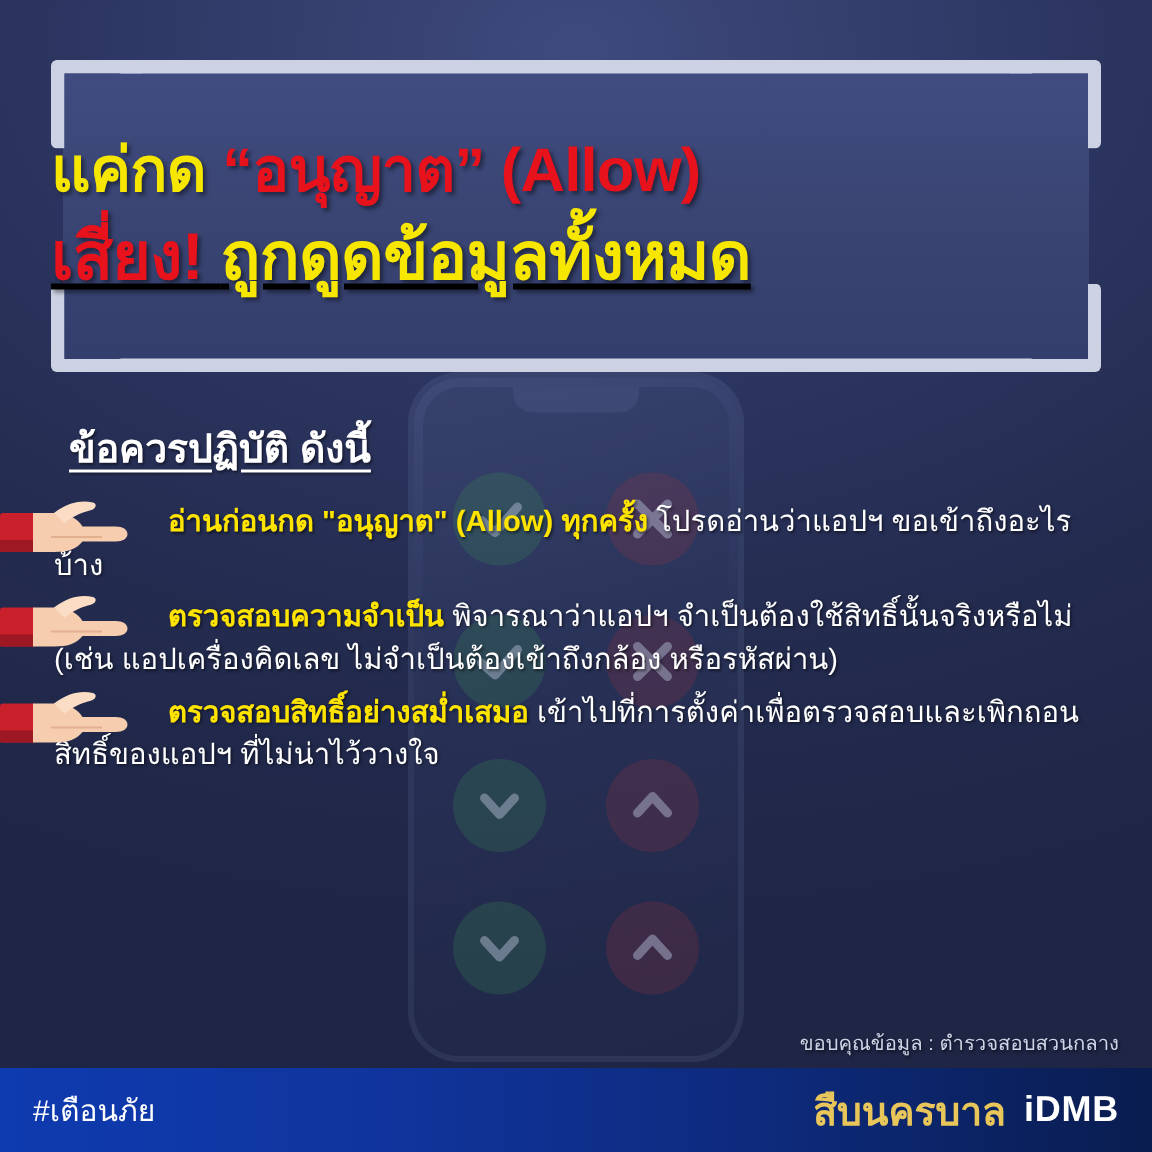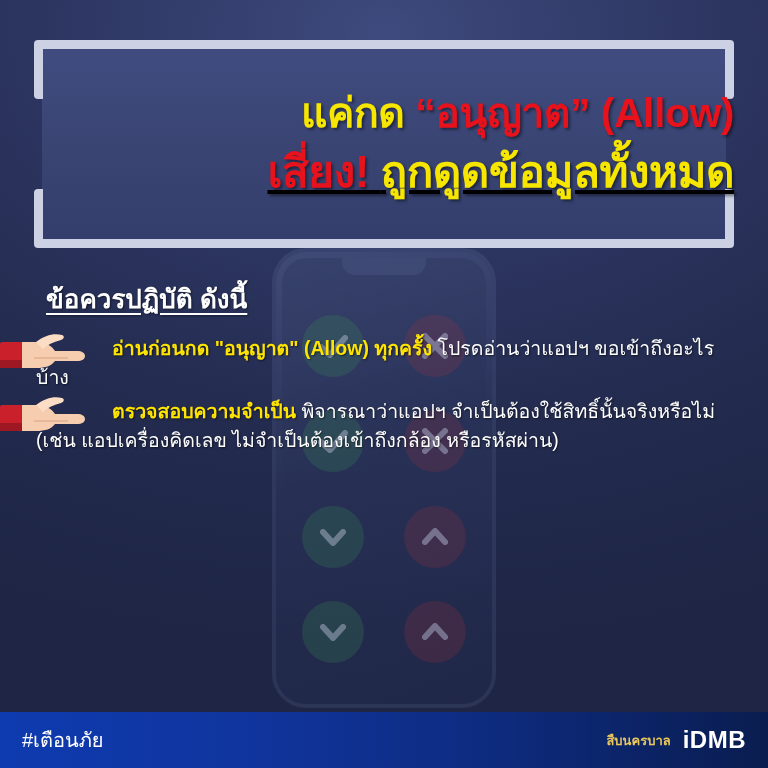--- a/index.html
+++ b/index.html
@@ -72,21 +72,21 @@
   .bracket{position:absolute;width:52px;height:50px;border:9px solid #ccd2e4;border-radius:4px;}
   .bk-tl{left:0;top:0;border-right:none;border-bottom:none;}
   .bk-tr{right:0;top:0;border-left:none;border-bottom:none;}
   .bk-bl{left:0;bottom:0;border-right:none;border-top:none;}
   .bk-br{right:0;bottom:0;border-left:none;border-top:none;}
   .bar-top{position:absolute;left:44px;right:44px;top:0;height:9px;background:#ccd2e4;border-radius:3px;}
   .bar-bot{position:absolute;left:44px;right:44px;bottom:0;height:9px;background:#ccd2e4;border-radius:3px;}
 
   .headline{
     position:absolute;inset:0;
-    display:flex;flex-direction:column;align-items:flex-end;justify-content:center;
+    display:flex;flex-direction:column;align-items:flex-start;justify-content:center;
     gap:16px;
     text-align:center;
     font-weight:bold;
     letter-spacing:-0.5px;
     line-height:1.02;
     text-shadow:2px 2px 3px rgba(0,0,0,.45);
   }
   .hl-line{white-space:nowrap;}
   .hl1{font-size:41px;}
   .hl2{font-size:41px;}
@@ -136,21 +136,21 @@
 
   
   .footer{
     position:absolute;left:0;right:0;bottom:0;height:56px;
     background:linear-gradient(90deg,#0e3bb0 0%,#10349c 34%,#0d2a7c 66%,#0a1d50 100%);
     display:flex;align-items:center;justify-content:space-between;
     padding:0 22px;box-sizing:border-box;
   }
   .hashtag{font-size:20px;color:#ffffff;}
   .brand{display:flex;align-items:center;gap:12px;}
-  .brand-th{font-size:13px;color:#e9c65a;font-weight:600;}
+  .brand-th{font-size:26px;color:#e9c65a;font-weight:600;}
   .brand-en{font-size:24px;color:#ffffff;font-weight:bold;letter-spacing:.5px;}
 </style>
 </head>
 <body>
 
 <div id="poster">
 
   <div class="phone-wrap">
     <div class="phone-body">
       <div class="phone-screen">
@@ -240,23 +240,36 @@
           <rect x="0" y="32" width="24" height="8" fill="#9d1822"></rect>
           <path d="M22 14 h14 c10 0 16 4 19 9 h22 c5 0 8 2 8 5 0 3-3 5-8 5 h-22 c-4 5-9 7-19 7 h-14 z" fill="#f6cdae"></path>
           <path d="M36 14 c9 -7 18 -9 26 -7 3 1 2 4 -1 5 -8 2 -14 5 -18 9 z" fill="#fbdcc4"></path>
           <path d="M34 30 h34" stroke="#e2b08f" stroke-width="1.4" fill="none"></path>
         </svg>
       </div>
       <div class="tip-text"><span class="tip-key">ตรวจสอบความจำเป็น</span><span> พิจารณาว่าแอปฯ จำเป็นต้องใช้สิทธิ์นั้นจริงหรือไม่ (เช่น แอปเครื่องคิดเลข ไม่จำเป็นต้องเข้าถึงกล้อง หรือรหัสผ่าน)</span></div>
     </div>
 
 
-
-  </div>
-
+    <div class="tip">
+      <div class="hand">
+        <svg viewBox="0 0 96 52">
+          <rect x="0" y="14" width="24" height="26" rx="2" fill="#c9202b"></rect>
+          <rect x="0" y="32" width="24" height="8" fill="#9d1822"></rect>
+          <path d="M22 14 h14 c10 0 16 4 19 9 h22 c5 0 8 2 8 5 0 3-3 5-8 5 h-22 c-4 5-9 7-19 7 h-14 z" fill="#f6cdae"></path>
+          <path d="M36 14 c9 -7 18 -9 26 -7 3 1 2 4 -1 5 -8 2 -14 5 -18 9 z" fill="#fbdcc4"></path>
+          <path d="M34 30 h34" stroke="#e2b08f" stroke-width="1.4" fill="none"></path>
+        </svg>
+      </div>
+      <div class="tip-text"><span class="tip-key">ตรวจสอบสิทธิ์อย่างสม่ำเสมอ</span><span> เข้าไปที่การตั้งค่าเพื่อตรวจสอบและเพิกถอนสิทธิ์ของแอปฯ ที่ไม่น่าไว้วางใจ</span></div>
+    </div>
+
+  </div>
+
+  <div class="credit">ขอบคุณข้อมูล : ตำรวจสอบสวนกลาง</div>
 
   <div class="footer">
     <div class="hashtag">#เตือนภัย</div>
     <div class="brand">
       <span class="brand-th">สืบนครบาล</span>
       <span class="brand-en">iDMB</span>
     </div>
   </div>
 
 </div>

